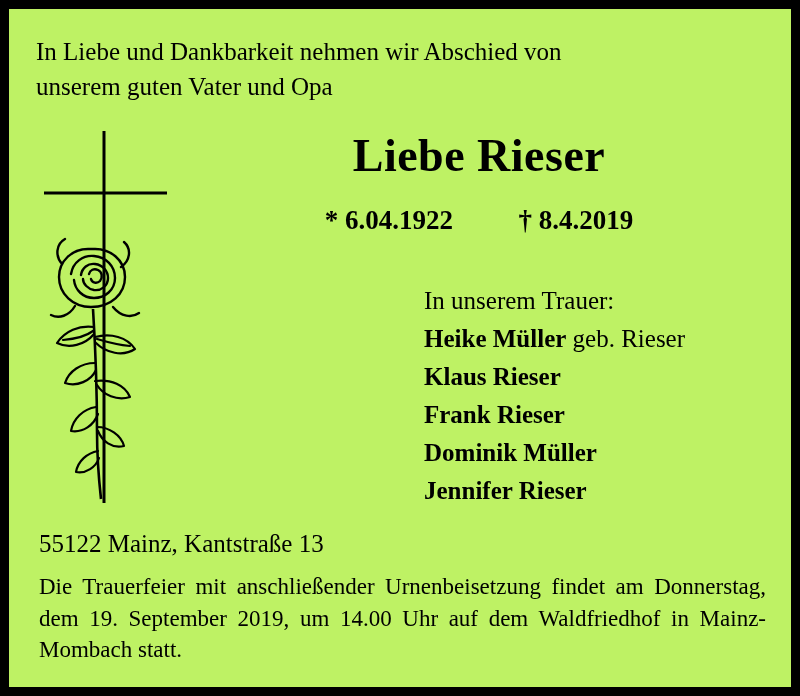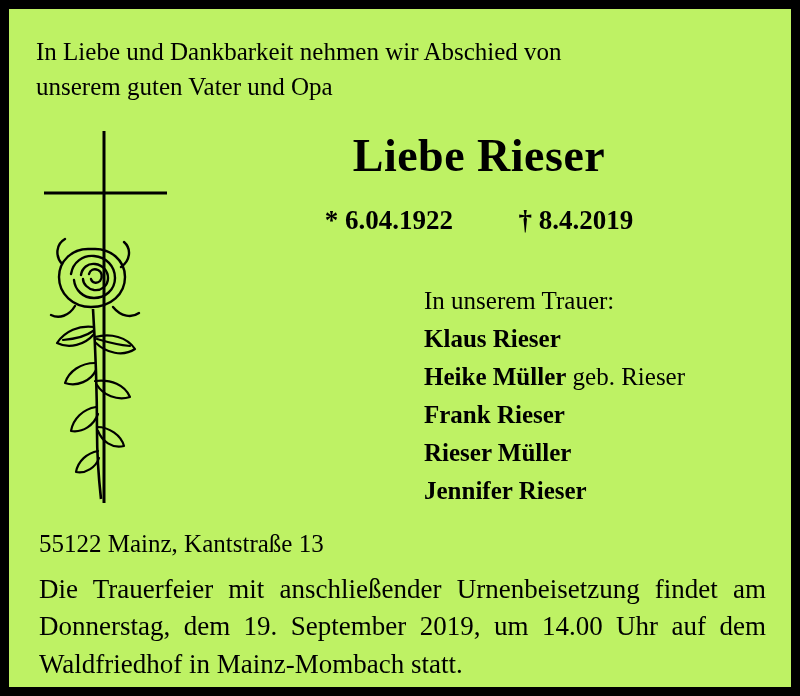--- a/index.html
+++ b/index.html
@@ -84,21 +84,21 @@
     position: absolute;
     left: 30px;
     top: 521px;
     font-size: 25px;
   }
   .ceremony {
     position: absolute;
     left: 30px;
     top: 562px;
     width: 727px;
-    font-size: 27px;
+    font-size: 23px;
     line-height: 1.38;
     text-align: justify;
     text-align-last: left;
   }
   .artwork {
     position: absolute;
     left: 22px;
     top: 122px;
     width: 160px;
     height: 380px;
@@ -152,24 +152,24 @@
     <div class="name">Liebe Rieser</div>
 
     <div class="dates">
       <span class="birth">* 6.04.1922</span>
       <span class="gap"></span>
       <span class="death">† 8.4.2019</span>
     </div>
 
     <div class="mourners">
       <div class="heading">In unserem Trauer:</div>
+      <div class="person"><span>Heike Müller</span><span class="suffix"> geb. Rieser</span></div>
       <div class="person"><span>Klaus Rieser</span><span class="suffix"></span></div>
-      <div class="person"><span>Heike Müller</span><span class="suffix"> geb. Rieser</span></div>
       <div class="person"><span>Frank Rieser</span><span class="suffix"></span></div>
-      <div class="person"><span>Rieser Müller</span><span class="suffix"></span></div>
+      <div class="person"><span>Dominik Müller</span><span class="suffix"></span></div>
       <div class="person"><span>Jennifer Rieser</span><span class="suffix"></span></div>
     </div>
 
     <div class="address">55122 Mainz, Kantstraße 13</div>
 
     <div class="ceremony">Die Trauerfeier mit anschließender Urnenbeisetzung findet am Donnerstag, dem 19. September 2019, um 14.00 Uhr auf dem Waldfriedhof in Mainz-Mombach statt.</div>
 
   </div>
 </div>
 

